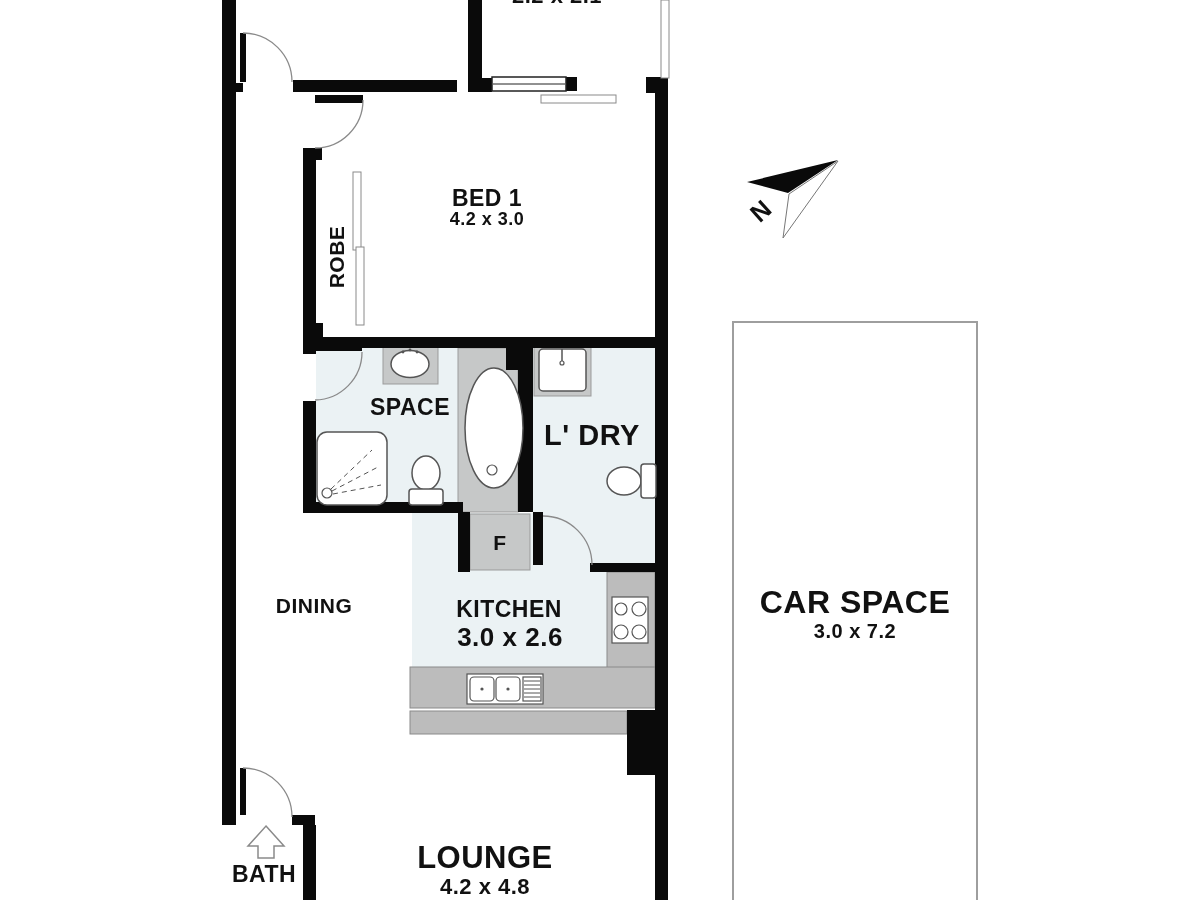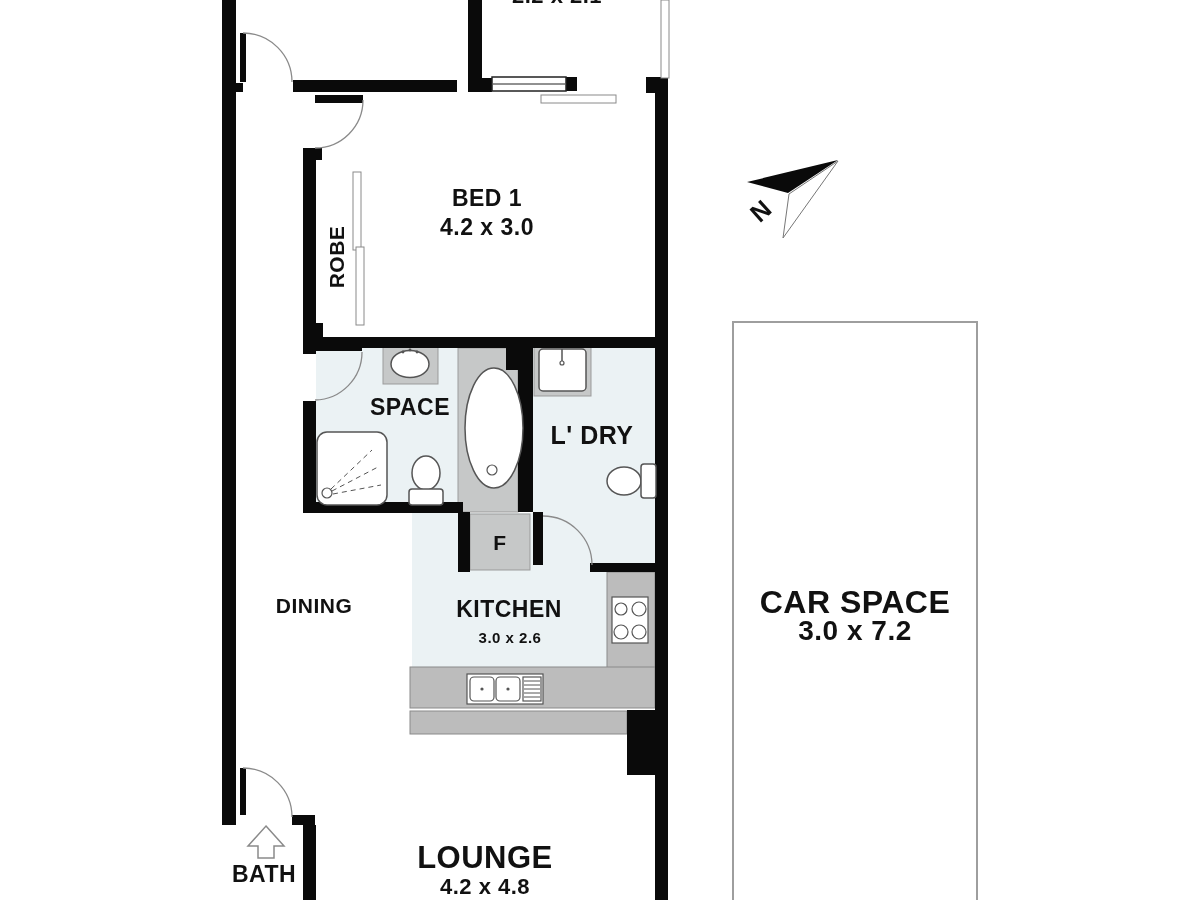--- a/index.html
+++ b/index.html
@@ -152,27 +152,27 @@
     <g>
       <polygon class="north-fill" points="838,160 747,182 788,193"></polygon>
       <polygon class="north-out" points="838,161 783,238 789,194"></polygon>
     </g>
 
     <polygon class="outline-white" points="266,826 284,846 274,846 274,858 258,858 258,846 248,846"></polygon>
   </svg>
 
   <div class="lbl" style="left:557px;top:-4px;font-size:22px">2.2 x 2.1</div>
   <div class="lbl" style="left:487px;top:198px;font-size:23px">BED 1</div>
-  <div class="lbl" style="left:487px;top:227px;font-size:23px">4.2 x 3.0</div>
+  <div class="lbl" style="left:487px;top:219px;font-size:18px">4.2 x 3.0</div>
   <div class="lbl rot90" style="left:336px;top:257px;font-size:21px">ROBE</div>
   <div class="lbl" style="left:410px;top:407px;font-size:23px">SPACE</div>
-  <div class="lbl" style="left:592px;top:435px;font-size:25px">L' DRY</div>
+  <div class="lbl" style="left:592px;top:435px;font-size:29px">L' DRY</div>
   <div class="lbl" style="left:500px;top:542px;font-size:21px">F</div>
   <div class="lbl" style="left:509px;top:609px;font-size:23px">KITCHEN</div>
-  <div class="lbl" style="left:510px;top:637px;font-size:15px">3.0 x 2.6</div>
+  <div class="lbl" style="left:510px;top:637px;font-size:26px">3.0 x 2.6</div>
   <div class="lbl" style="left:314px;top:605px;font-size:21px">DINING</div>
   <div class="lbl" style="left:485px;top:857px;font-size:31px">LOUNGE</div>
   <div class="lbl" style="left:485px;top:887px;font-size:22px">4.2 x 4.8</div>
   <div class="lbl" style="left:264px;top:874px;font-size:23px">BATH</div>
   <div class="lbl" style="left:855px;top:602px;font-size:32px">CAR SPACE</div>
-  <div class="lbl" style="left:855px;top:631px;font-size:28px">3.0 x 7.2</div>
+  <div class="lbl" style="left:855px;top:631px;font-size:20px">3.0 x 7.2</div>
   <div class="lbl rotN" style="left:761px;top:211px;font-size:25px">N</div>
 </div>
 
 </body></html>

